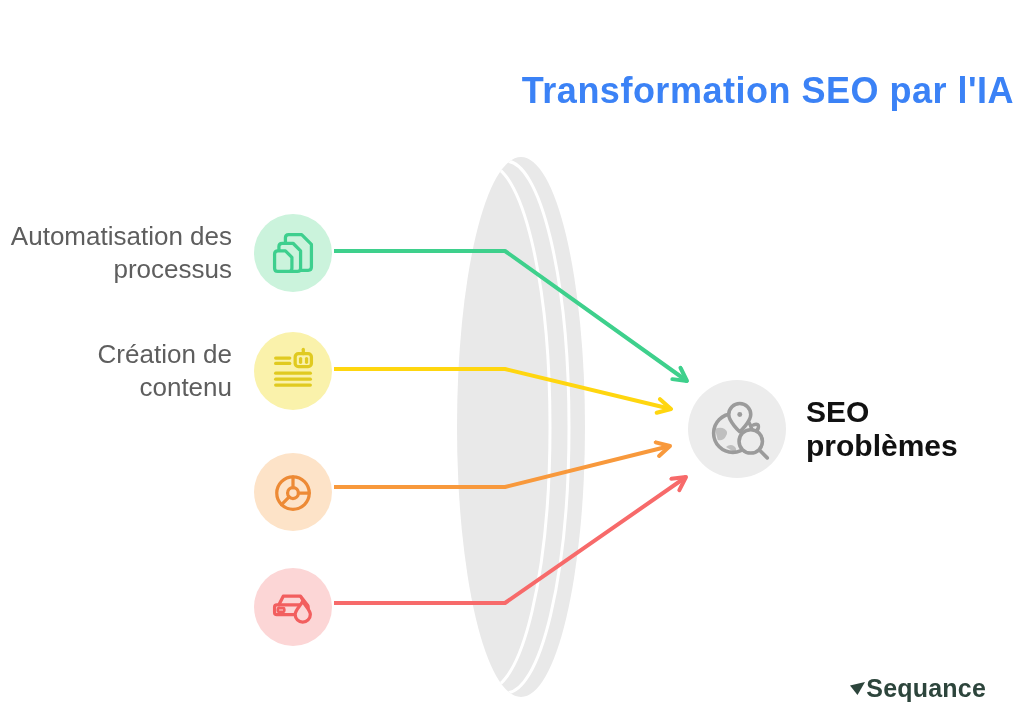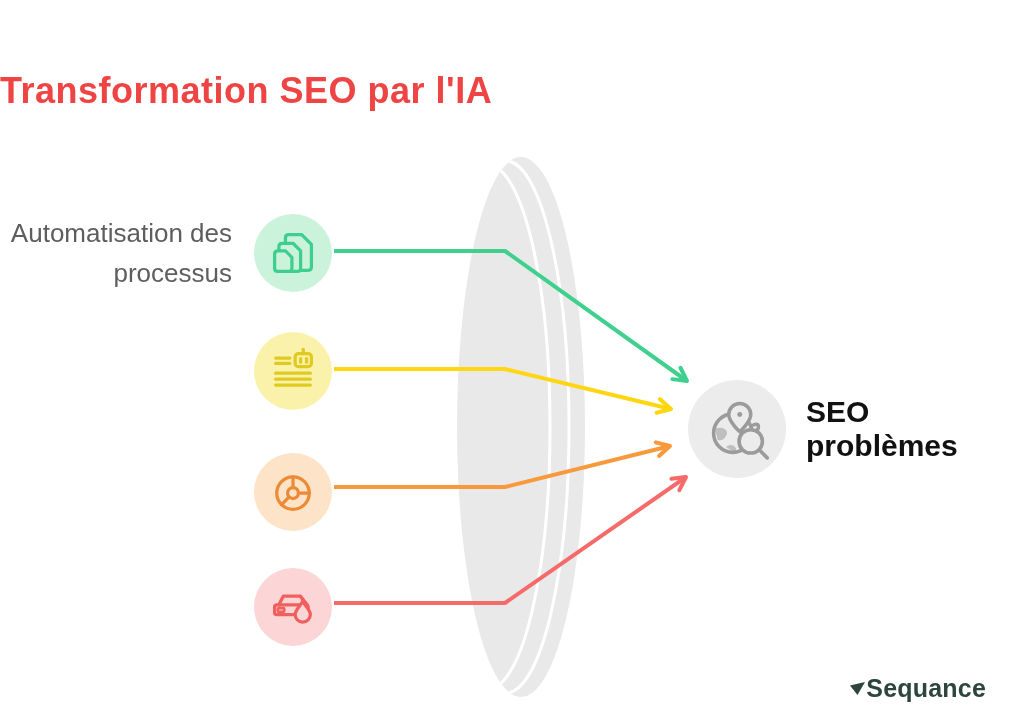--- a/index.html
+++ b/index.html
@@ -1,28 +1,28 @@
 <!DOCTYPE html>
 <html><head>
 <meta charset="utf-8">
 <style>
   html,body{margin:0;padding:0;background:#fff;}
   #stage{
     position:relative;width:1024px;height:723px;background:#ffffff;overflow:hidden;
     font-family:"Liberation Sans",sans-serif;
   }
   .title{
-    position:absolute;top:46px;left:0;right:4px;text-align:left;
-    font-size:36px;font-weight:700;color:#ef4444;letter-spacing:.5px;
+    position:absolute;top:46px;left:0;right:10px;text-align:right;
+    font-size:36px;font-weight:700;color:#3b82f6;letter-spacing:.5px;
   }
   .diagram-svg{position:absolute;left:0;top:0;}
   .item-label{
     position:absolute;left:0;width:232px;height:90px;
     display:flex;align-items:center;justify-content:flex-end;
-    text-align:right;font-size:26px;line-height:40px;color:#5e5e5e;
+    text-align:right;font-size:26px;line-height:33px;color:#5e5e5e;
   }
   .item-icon{
     position:absolute;left:254px;width:78px;height:78px;border-radius:50%;
     display:flex;align-items:center;justify-content:center;
   }
   .icon-green{background:#cbf3dc;}
   .icon-yellow{background:#faf2ab;}
   .icon-orange{background:#fde3c8;}
   .icon-red{background:#fcd6d6;}
   .target-circle{
@@ -84,20 +84,21 @@
   <div class="item-icon icon-green" style="top:214px">
     <svg width="52" height="52" viewBox="0 0 48 48">
       <g fill="#cbf3dc" stroke="#3ecf8e" stroke-width="3" stroke-linejoin="round" stroke-linecap="round">
         <path d="M20,7 H32 L41,16 V37 Q41,40 38,40 H20 Q17,40 17,37 V10 Q17,7 20,7 Z"></path>
         <path d="M14,15 H24 L31,22 V38 Q31,41 28,41 H14 Q11,41 11,38 V18 Q11,15 14,15 Z"></path>
         <path d="M10,22 H17 L23,28 V38 Q23,41 20,41 H10 Q7,41 7,38 V25 Q7,22 10,22 Z"></path>
       </g>
     </svg>
   </div>
 
+  <div class="item-label" style="top:326px">Création de contenu</div>
   <div class="item-icon icon-yellow" style="top:332px">
     <svg width="52" height="52" viewBox="0 0 48 48">
       <g fill="none" stroke="#e0ca20" stroke-width="3" stroke-linecap="round" stroke-linejoin="round">
         <path d="M8,12 H21"></path>
         <path d="M8,17 H21"></path>
         <rect x="26" y="8" width="15" height="12" rx="3"></rect>
         <path d="M33.5,8 V4"></path>
         <path d="M31,12.5 V16"></path>
         <path d="M36.5,12.5 V16"></path>
         <path d="M8,26 H40"></path>

